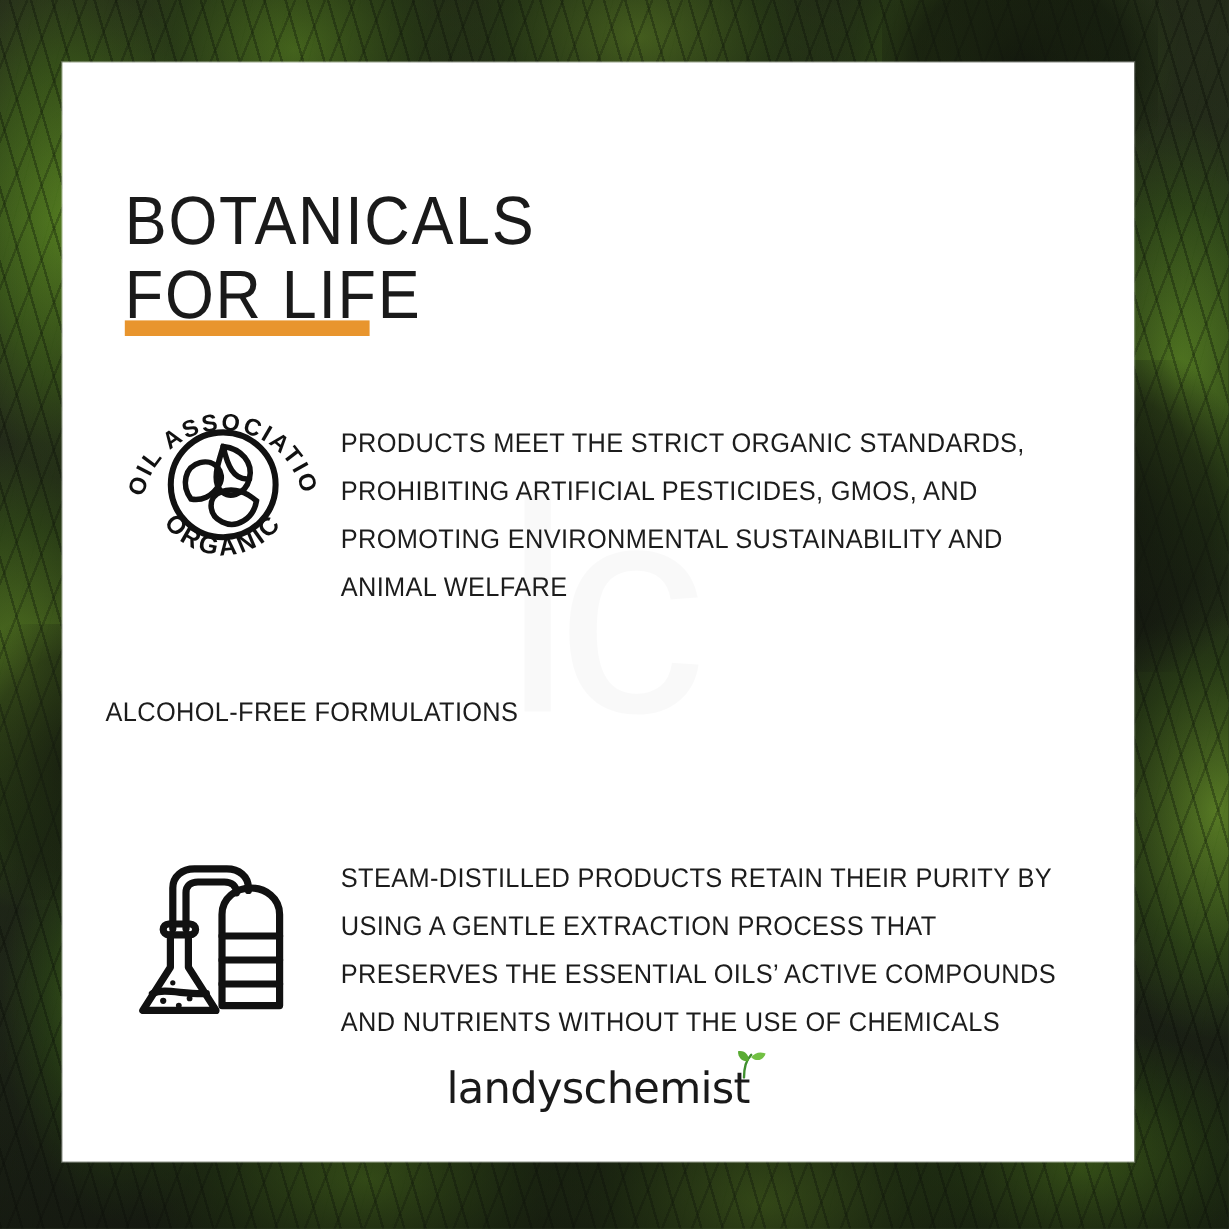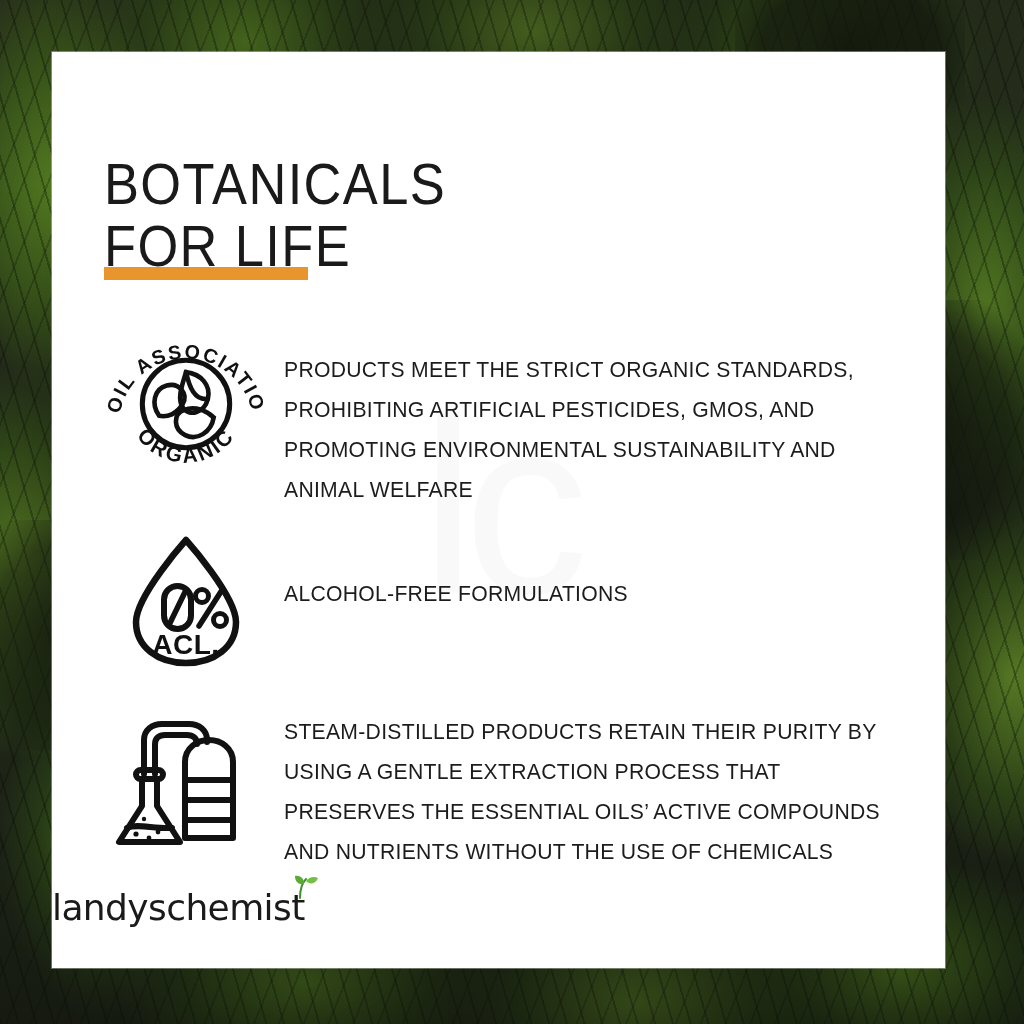--- a/index.html
+++ b/index.html
@@ -163,20 +163,21 @@
   #feature-1 .feature-text { padding-top: 54px; }
   #feature-2 .feature-text { padding-top: 10px; }
 
   
   .brand {
     position: absolute;
     left: 0;
     right: 0;
     bottom: 42px;
     display: flex;
+    justify-content: center;
     align-items: flex-start;
   }
   .brand-inner { position: relative; display: inline-block; }
   .brand-word {
     font-family: "DejaVu Sans", sans-serif;
     font-size: 36px;
     font-weight: 400;
     letter-spacing: -0.6px;
     color: #1a1a1a;
     line-height: 1;
@@ -234,34 +235,20 @@
             <path d="M 133,116 C 130,134 113,144 99,137 C 85,130 84,112 98,107 C 111,102 124,108 133,116 Z"></path>
             <path d="M 68,114 C 58,100 62,82 77,78 C 92,74 103,88 96,100 C 89,112 78,116 68,114 Z"></path>
             <path d="M 100,62 C 104,80 110,96 126,94"></path>
           </g>
         </svg>
       </div>
       <div class="feature-text">PRODUCTS MEET THE STRICT ORGANIC STANDARDS, PROHIBITING ARTIFICIAL PESTICIDES, GMOS, AND PROMOTING ENVIRONMENTAL SUSTAINABILITY AND ANIMAL WELFARE</div>
     </div>
 
     <div class="feature" id="feature-1">
-      <div class="feature-icon">
-        <svg width="124" height="140" viewBox="0 0 124 140" aria-hidden="true">
-          <path d="M 62,10 C 62,10 112,66 112,92 C 112,117 90,133 62,133 C 34,133 12,117 12,92 C 12,66 62,10 62,10 Z" fill="none" stroke="#111" stroke-width="6.5" stroke-linejoin="round"></path>
-
-          <rect x="40" y="56" width="27" height="43" rx="13.5" fill="none" stroke="#111" stroke-width="6"></rect>
-          <line x1="45" y1="95" x2="62" y2="60" stroke="#111" stroke-width="5.5" stroke-linecap="round"></line>
-
-          <circle cx="78" cy="66" r="6.5" fill="none" stroke="#111" stroke-width="5"></circle>
-          <circle cx="96" cy="90" r="6.5" fill="none" stroke="#111" stroke-width="5"></circle>
-          <line x1="98" y1="60" x2="75" y2="96" stroke="#111" stroke-width="5.5" stroke-linecap="round"></line>
-
-          <text x="62" y="124" text-anchor="middle" font-family="'Liberation Sans','DejaVu Sans',sans-serif" font-size="28" font-weight="700" fill="#111" letter-spacing="0.5">ACL.</text>
-        </svg>
-      </div>
       <div class="feature-text">ALCOHOL-FREE FORMULATIONS</div>
     </div>
 
     <div class="feature" id="feature-2">
       <div class="feature-icon">
         <svg width="150" height="140" viewBox="0 0 150 140" aria-hidden="true">
           <g fill="none" stroke="#111" stroke-width="6" stroke-linecap="round" stroke-linejoin="round">
 
             <path d="M 74,48 C 74,34 86,26 98,26 C 110,26 122,34 122,48 L 122,124 L 74,124 Z"></path>
             <line x1="74" y1="66" x2="122" y2="66"></line>

